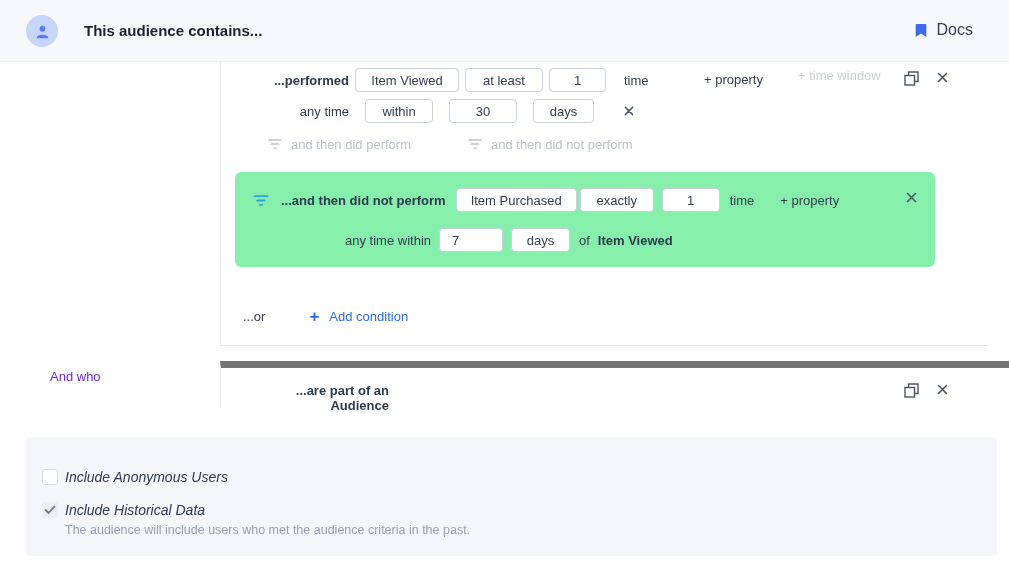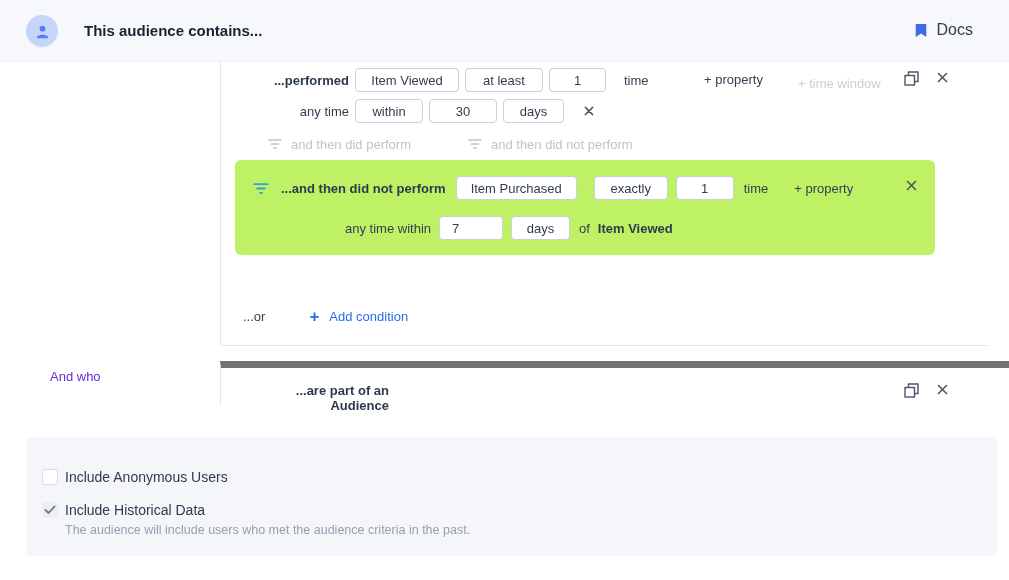--- a/index.html
+++ b/index.html
@@ -47,41 +47,41 @@
   }
   .inp.center { text-align:center; }
   .inp.left { text-align:left; padding-left:12px; }
   .muted-link { color:#323d50; cursor:pointer; white-space:nowrap; }
   .disabled-link { color:#c9cfda; white-space:nowrap; }
   .icon-btn { cursor:pointer; display:inline-flex; align-items:center; justify-content:center; }
 
   .row1 { left:17px; top:6px; height:24px; gap:6px; width:734px; }
   .row1 .time-word { margin-left:12px; }
   .prop-link-1 { position:absolute; left:483px; top:10px; }
-  .timewin-link-1 { position:absolute; left:577px; top:14px; }
+  .timewin-link-1 { position:absolute; left:577px; top:6px; }
   .copy-1 { position:absolute; left:683px; top:9px; }
   .close-1 { position:absolute; left:716px; top:10px; }
 
-  .row2 { left:17px; top:37px; height:24px; gap:6px; }
+  .row2 { left:17px; top:37px; height:24px; gap:16px; }
   .row2 .x-small { margin-left:14px; }
 
   .row3 { left:47px; top:73px; height:18px; gap:21px; color:#bcc3cf; }
   .row3 .pair { display:flex; align-items:center; gap:9px; }
   .row3 .pair + .pair { margin-left:36px; }
 
   
   .gray-block {
-    position:absolute; left:14px; top:98px; width:700px; height:95px;
-    background:#bef264; border-radius:6px;
+    position:absolute; left:14px; top:110px; width:700px; height:95px;
+    background:#86efac; border-radius:6px;
   }
   .growA { left:18px; top:15px; height:26px; width:670px; }
   .growA .prefix { margin-left:12px; }
   .growA .btn, .growA .inp { background:#fff; }
   .growA .ev-btn { margin-left:10px; width:121px; }
-  .growA .op-btn { margin-left:17px; width:74px;text-align:center; }
+  .growA .op-btn { margin-left:3px; width:74px;text-align:center; }
   .growA .cnt { margin-left:8px; width:58px; }
   .growA .time-word { margin-left:10px; }
   .growA .prop { margin-left:26px; }
   .close-2 { position:absolute; right:18px; top:20px; }
   .growB { left:0px; top:55px; height:26px; }
   .growB .lblB { width:196px; text-align:right; flex:none; }
   .growB .inp { margin-left:8px; width:64px; }
   .growB .unit { margin-left:8px; width:59px; }
   .growB .of-word { margin-left:9px; }
   .growB .of-event { margin-left:8px; }
@@ -104,21 +104,21 @@
     box-shadow:0 0 0 2.5px #d3dcfa; font-size:13px; color:#323d50; cursor:pointer;
   }
   .copy-2 { position:absolute; left:683px; top:15px; }
   .close-3 { position:absolute; left:716px; top:16px; }
 
   
   .options-panel {
     position:absolute; left:26px; top:437px; width:971px; height:119px;
     background:#f5f6fa; border-radius:4px;
   }
-  .opt-row { position:absolute; display:flex; align-items:center; gap:7px; }
+  .opt-row { position:absolute; display:flex; align-items:center; gap:7px;font-style:italic; }
   .opt-row1 { left:16px; top:32px; }
   .opt-row2 { left:16px; top:65px; }
   .checkbox {
     width:16px; height:16px; border:1.5px solid #d8dde4; border-radius:3px;
     background:#fff; flex:none; cursor:pointer;
   }
   .checkbox.checked {
     background:#eceef2; border-color:#eceef2;
     display:flex; align-items:center; justify-content:center;
   }

